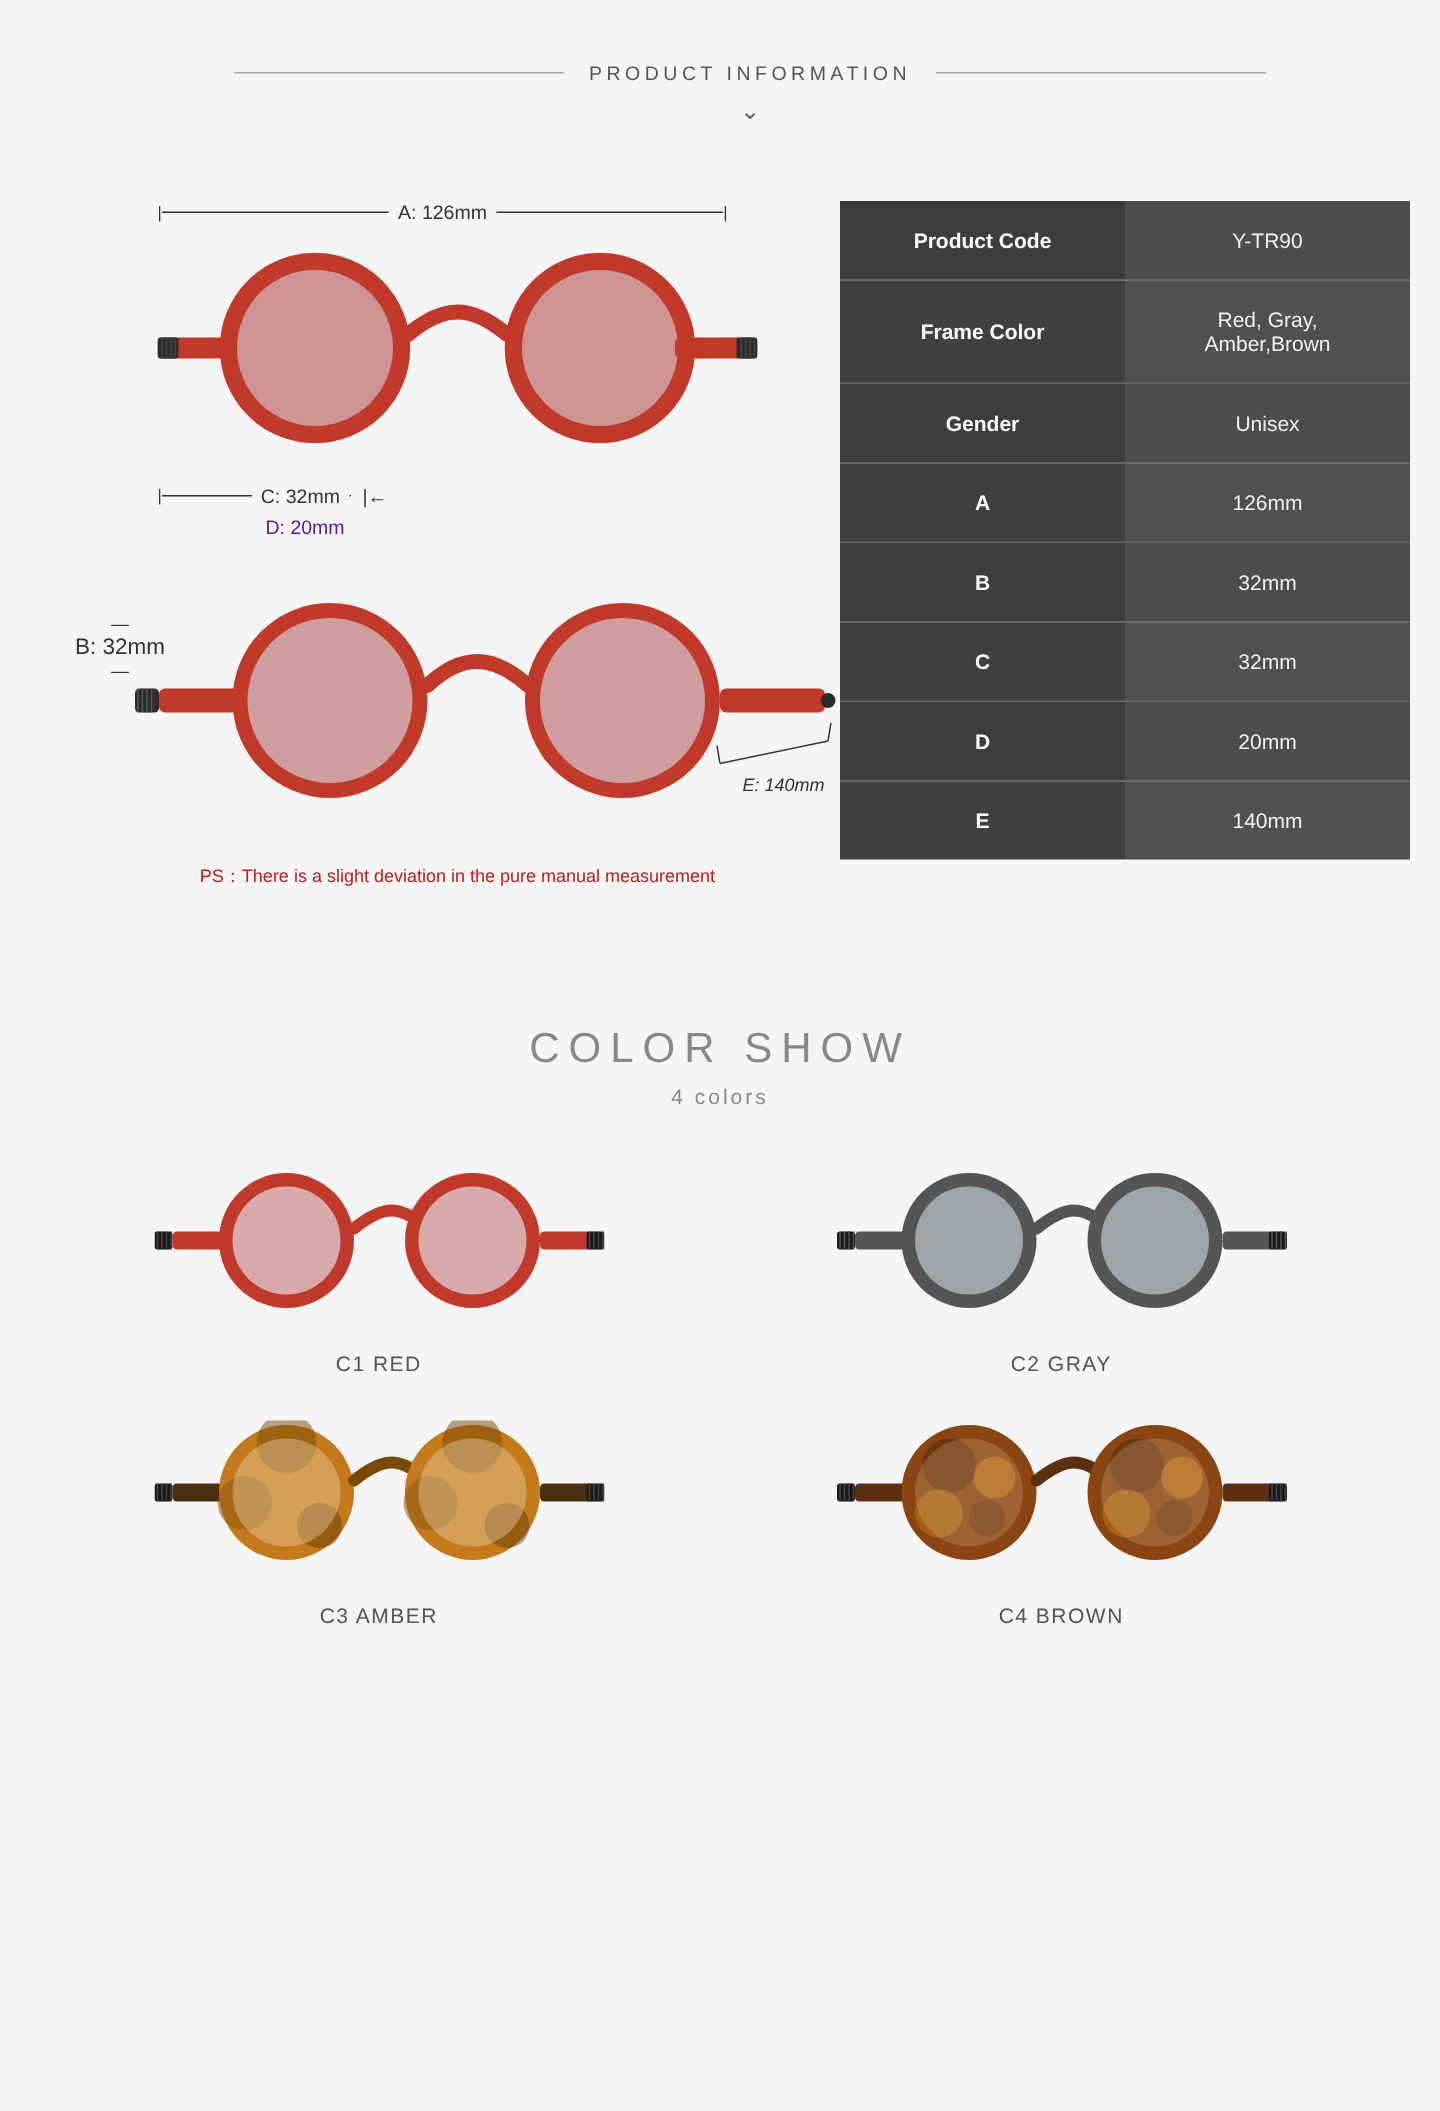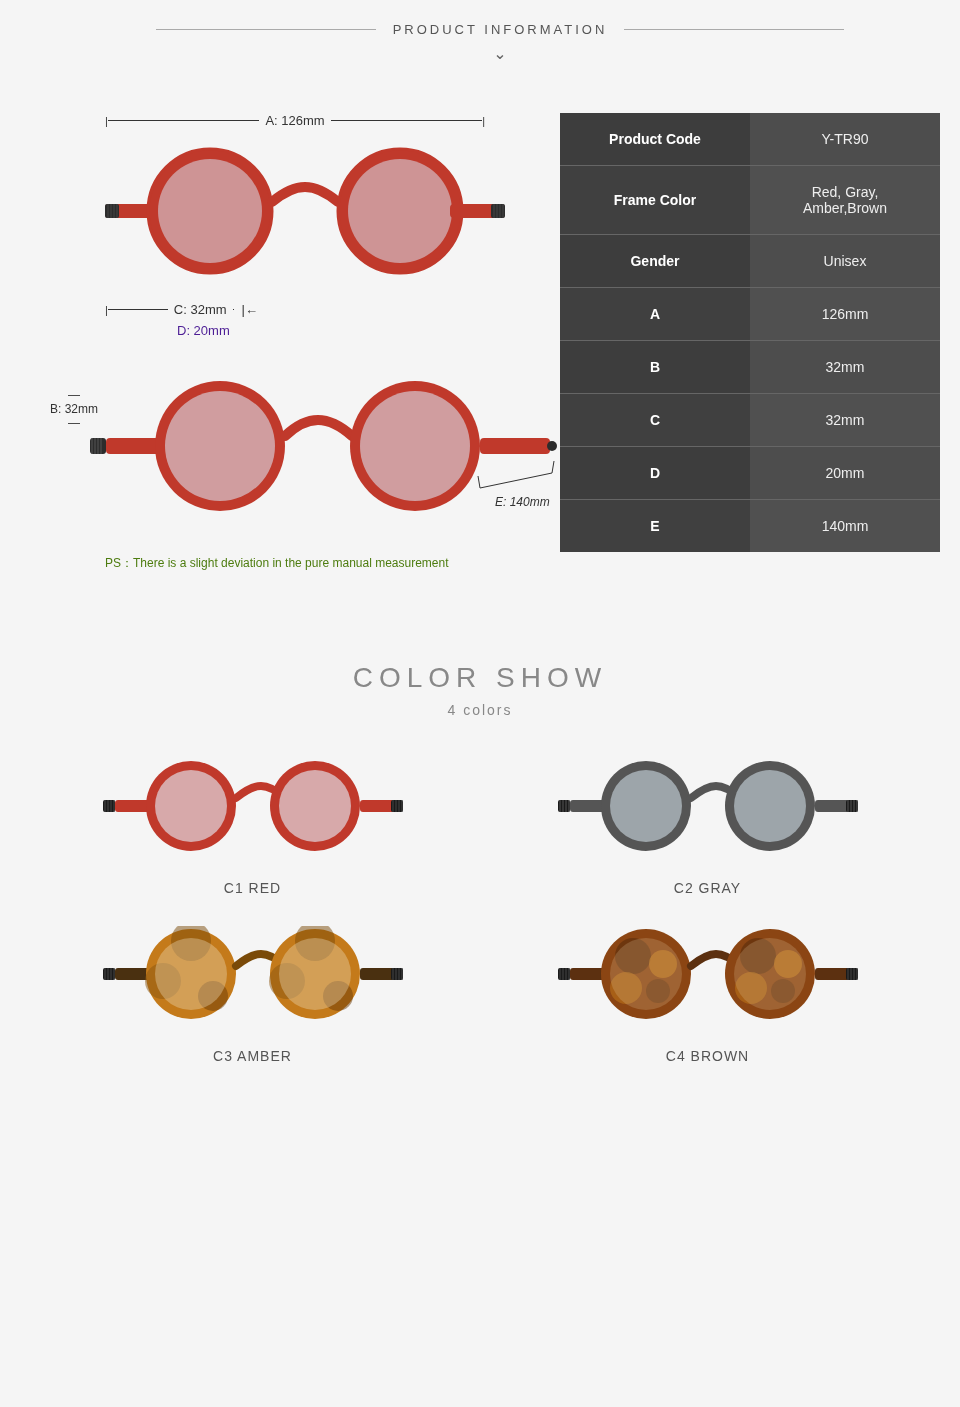--- a/index.html
+++ b/index.html
@@ -6,21 +6,21 @@
     body {
       width: 960px;
       background: #f5f5f5;
       font-family: Arial, sans-serif;
       color: #333;
     }
 
     
     .product-info-header {
       text-align: center;
-      padding: 20px 0 20px;
+      padding: 40px 0 20px;
       position: relative;
       margin-left: 40px;
     }
     .product-info-header .line-left,
     .product-info-header .line-right {
       display: inline-block;
       width: 220px;
       height: 1px;
       background: #aaa;
       vertical-align: middle;
@@ -97,24 +97,25 @@
     }
 
     
     .diagram-side {
       position: relative;
       margin-top: 30px;
     }
 
     .ps-text {
       font-size: 12px;
-      color: #4d7c0f;
+      color: #b91c1c;
       margin-top: 16px;
-      margin-left: 55px;
+      margin-left: 30px;
       line-height: 1.5;
+      text-align: center;
     }
 
     
     .specs-table {
       width: 380px;
       border-collapse: collapse;
       flex-shrink: 0;
     }
     .specs-table tr {
       border-bottom: 1px solid #666;
@@ -252,21 +253,21 @@
           <span style="margin-left:8px;font-size:13px;color:#333;">|←</span>
         </div>
         <div style="margin-left:72px;font-size:13px;color:#4c1d95;">D: 20mm</div>
       </div>
     </div>
 
     <div class="diagram-side" style="position:relative; margin-top:20px; margin-left:0;">
 
       <div style="position:absolute;left:0;top:30px;display:flex;flex-direction:column;align-items:center;">
         <span style="font-size:12px;color:#333;">—</span>
-        <span style="font-size:12px;color:#333;writing-mode:horizontal-tb;">B: 32mm</span>
+        <span style="font-size:15px;color:#333;writing-mode:horizontal-tb;">B: 32mm</span>
         <span style="font-size:12px;color:#333;">—</span>
       </div>
 
       <svg class="glasses-svg" width="480" height="180" viewBox="0 0 480 180" style="margin-left:30px;">
 
         <rect x="10" y="80" width="16" height="16" rx="3" fill="#2c2c2c"></rect>
         <line x1="12" y1="80" x2="12" y2="96" stroke="#555" stroke-width="1"></line>
         <line x1="15" y1="80" x2="15" y2="96" stroke="#555" stroke-width="1"></line>
         <line x1="18" y1="80" x2="18" y2="96" stroke="#555" stroke-width="1"></line>
         <line x1="21" y1="80" x2="21" y2="96" stroke="#555" stroke-width="1"></line>

